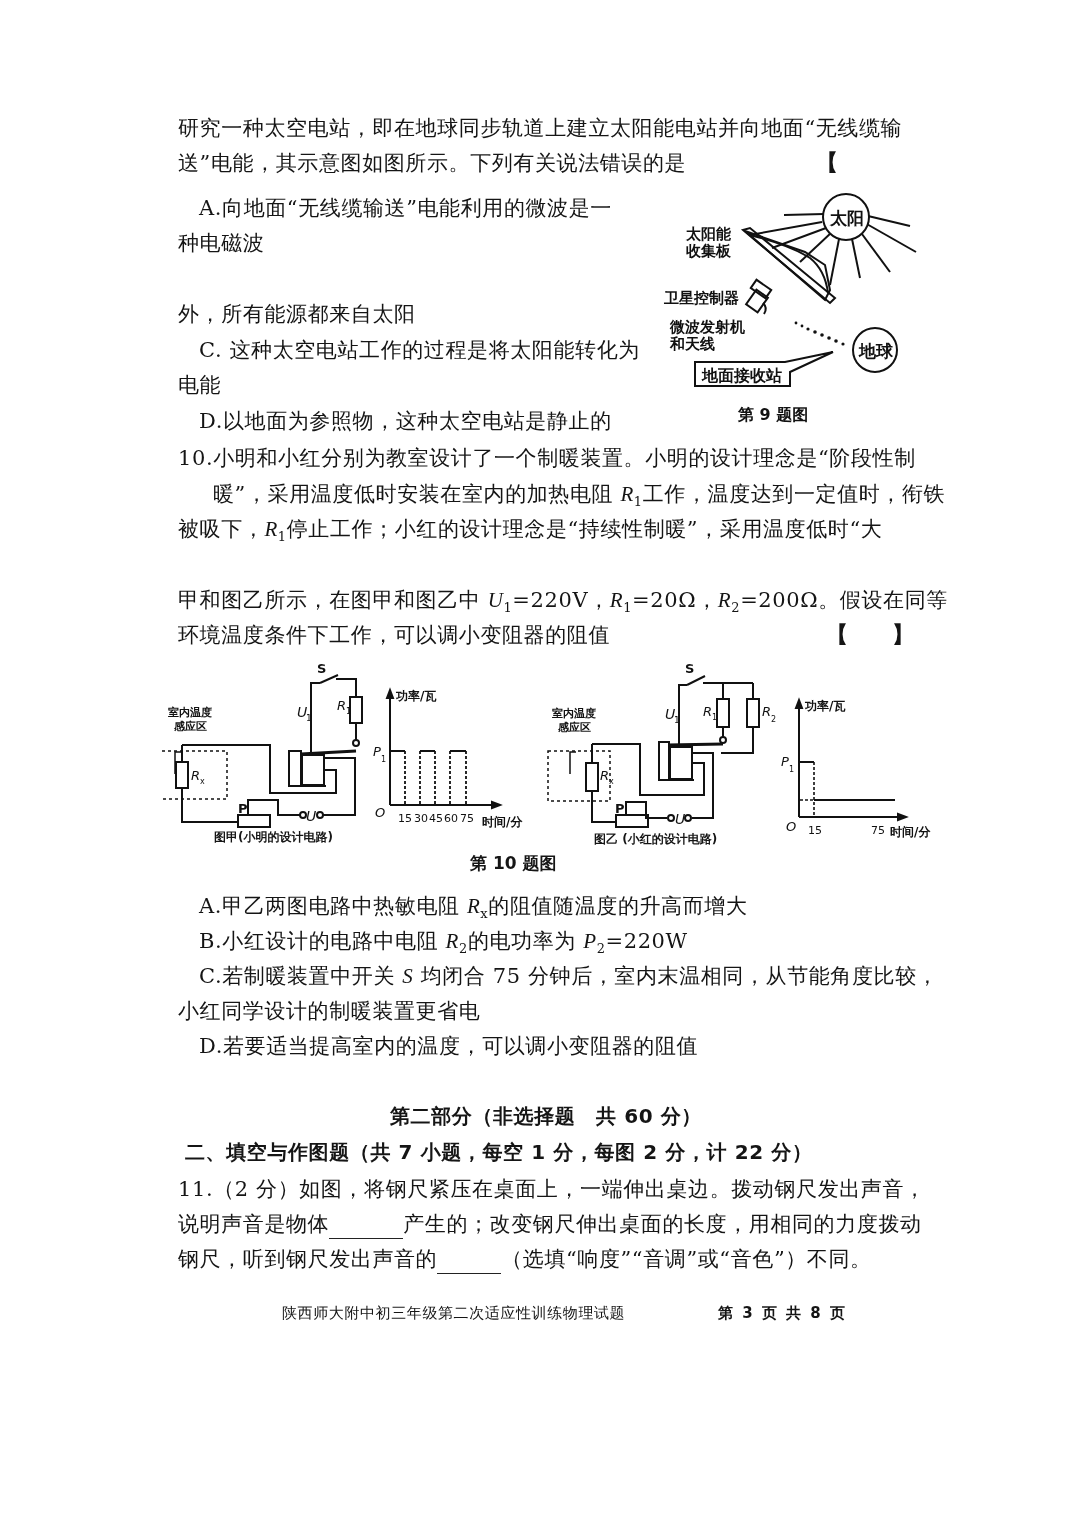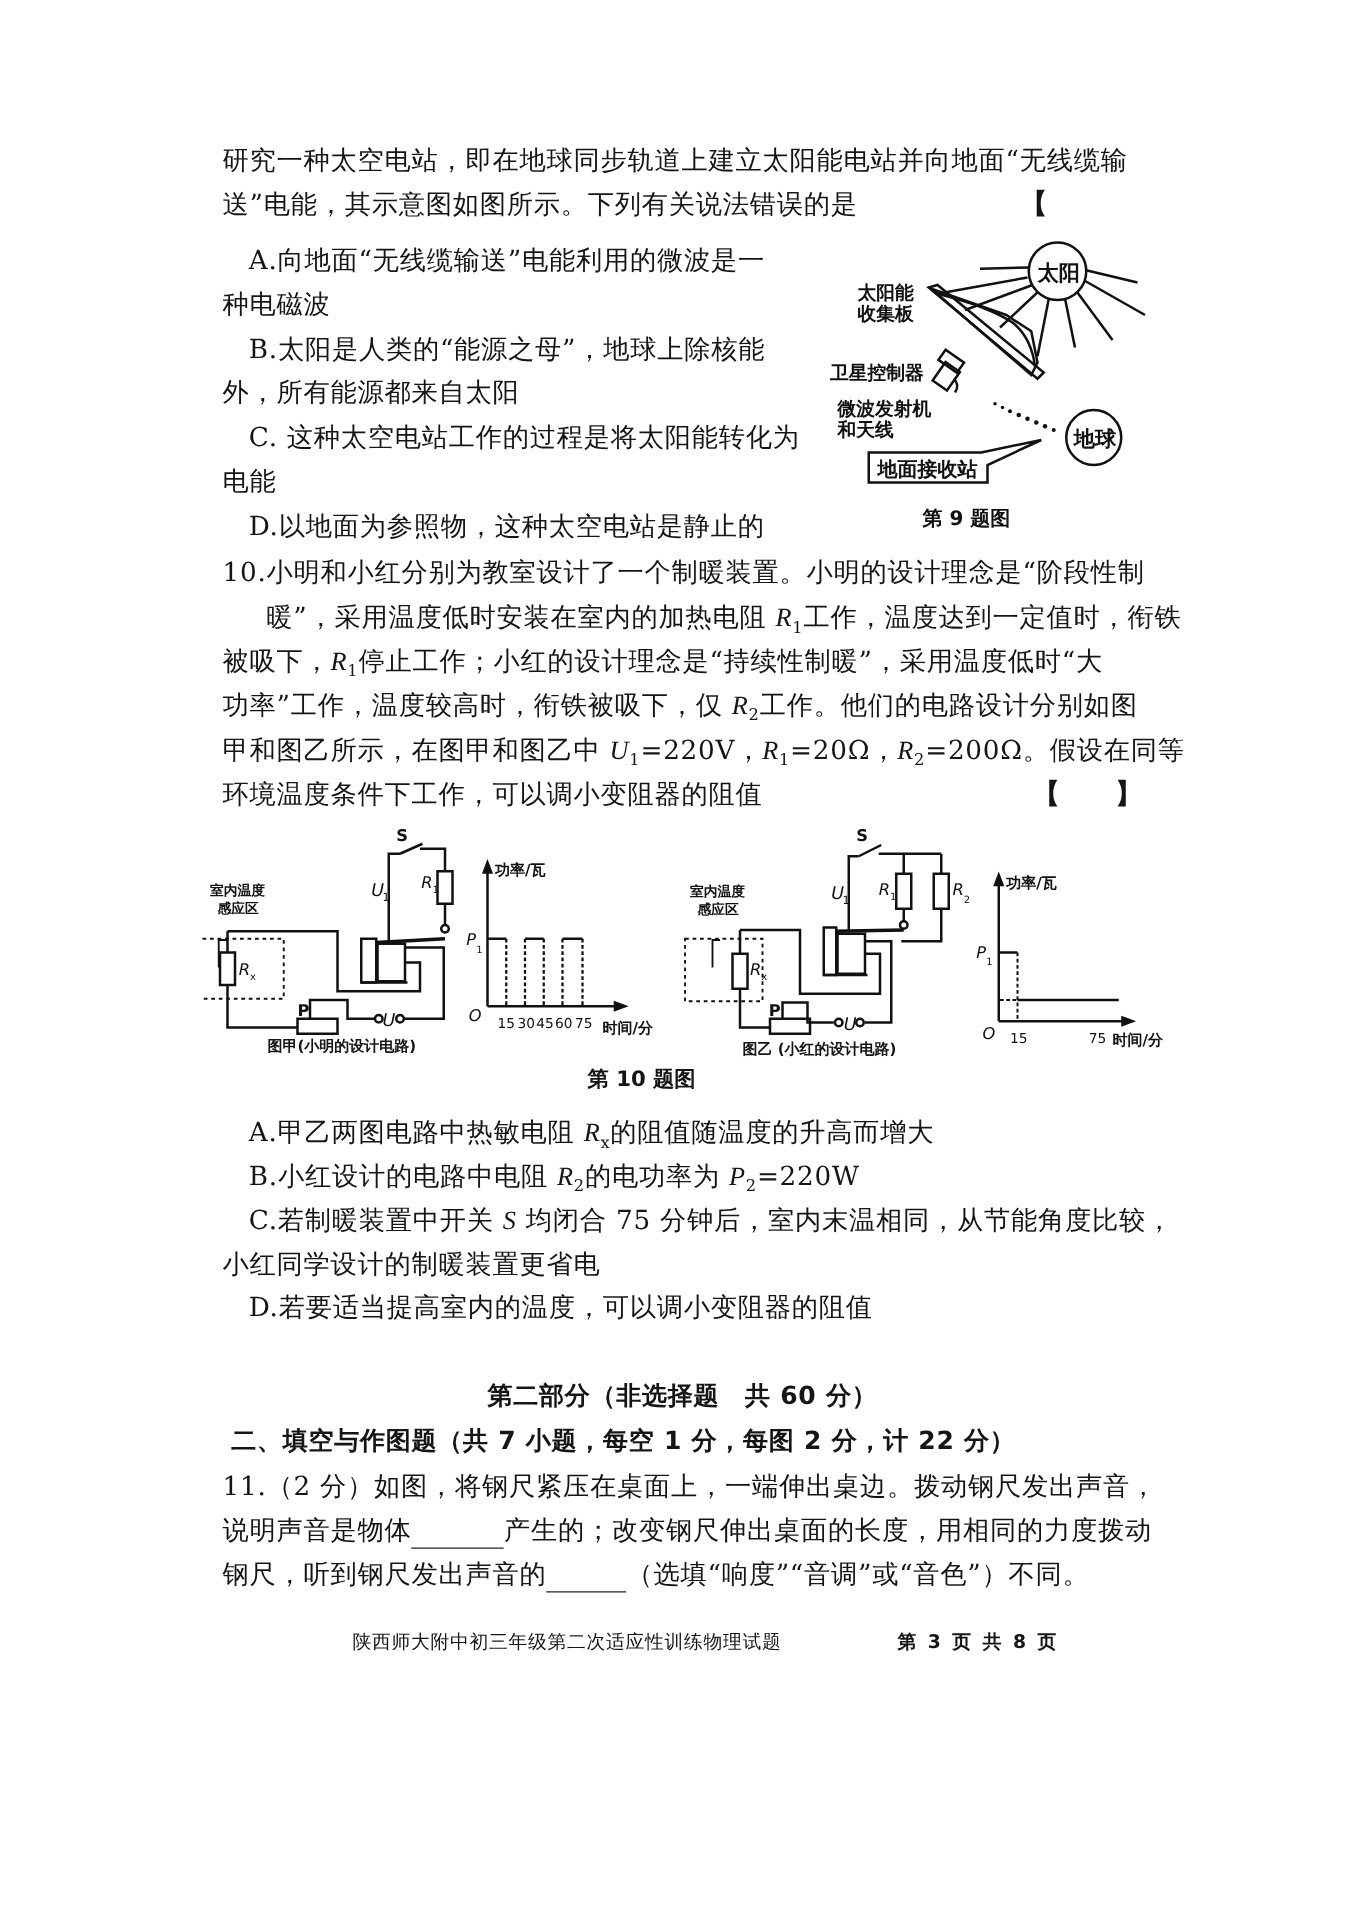--- a/index.html
+++ b/index.html
@@ -21,21 +21,20 @@
 <body>
 
 <div class="page">
 
   <div class="line" style="left:178px; top:113px;">研究一种太空电站，即在地球同步轨道上建立太阳能电站并向地面“无线缆输</div>
   <div class="line" style="left:178px; top:148px;">送”电能，其示意图如图所示。下列有关说法错误的是</div>
   <div class="bracket" style="left:816px; top:148px;">【</div>
 
   <div class="line" style="left:199px; top:193px;">A.向地面“无线缆输送”电能利用的微波是一</div>
   <div class="line" style="left:178px; top:228px;">种电磁波</div>
-  <div class="line" style="left:199px; top:264px;">B.太阳是人类的“能源之母”，地球上除核能</div>
   <div class="line" style="left:199px; top:335px;">C. 这种太空电站工作的过程是将太阳能转化为</div>
   <div class="line" style="left:178px; top:299px;">外，所有能源都来自太阳</div>
   <div class="line" style="left:178px; top:370px;">电能</div>
   <div class="line" style="left:199px; top:406px;">D.以地面为参照物，这种太空电站是静止的</div>
 
   <div class="fig" style="left:650px; top:190px; width:290px; height:240px;">
     <svg width="290" height="240" viewBox="0 0 290 240">
 
       <g stroke="#111" stroke-width="2" fill="none">
         <line x1="134" y1="25" x2="174" y2="24"></line>
@@ -83,21 +82,20 @@
 
       <path d="M45,172 L135,172 L183,162 L140,182 L140,196 L45,196 Z" fill="#fff" stroke="#111" stroke-width="2"></path>
       <text x="52" y="191" font-size="16" font-weight="bold">地面接收站</text>
       <text x="88" y="230" font-size="16" font-weight="bold">第 9 题图</text>
     </svg>
   </div>
 
   <div class="line" style="left:178px; top:443px;">10.小明和小红分别为教室设计了一个制暖装置。小明的设计理念是“阶段性制</div>
   <div class="line" style="left:178px; top:479px;margin-left:35px;"><span>暖”，采用温度低时安装在室内的加热电阻 </span><span class="it">R</span><sub>1</sub><span>工作，温度达到一定值时，衔铁</span></div>
   <div class="line" style="left:178px; top:514px;"><span>被吸下，</span><span class="it">R</span><sub>1</sub><span>停止工作；小红的设计理念是“持续性制暖”，采用温度低时“大</span></div>
-  <div class="line" style="left:178px; top:549px;"><span>功率”工作，温度较高时，衔铁被吸下，仅 </span><span class="it">R</span><sub>2</sub><span>工作。他们的电路设计分别如图</span></div>
   <div class="line" style="left:178px; top:585px;"><span>甲和图乙所示，在图甲和图乙中 </span><span class="it">U</span><sub>1</sub><span>=220V，</span><span class="it">R</span><sub>1</sub><span>=20Ω，</span><span class="it">R</span><sub>2</sub><span>=200Ω。假设在同等</span></div>
   <div class="line" style="left:178px; top:620px;">环境温度条件下工作，可以调小变阻器的阻值</div>
   <div class="bracket" style="left:826px; top:620px;">【　　】</div>
 
   <div class="fig" style="left:160px; top:655px; width:210px; height:190px;">
     <svg width="210" height="190" viewBox="0 0 210 190">
       <g stroke="#111" stroke-width="2" fill="none">
 
         <polyline points="151,99 151,28 160,28"></polyline>
         <line x1="160" y1="28" x2="178" y2="20"></line>

